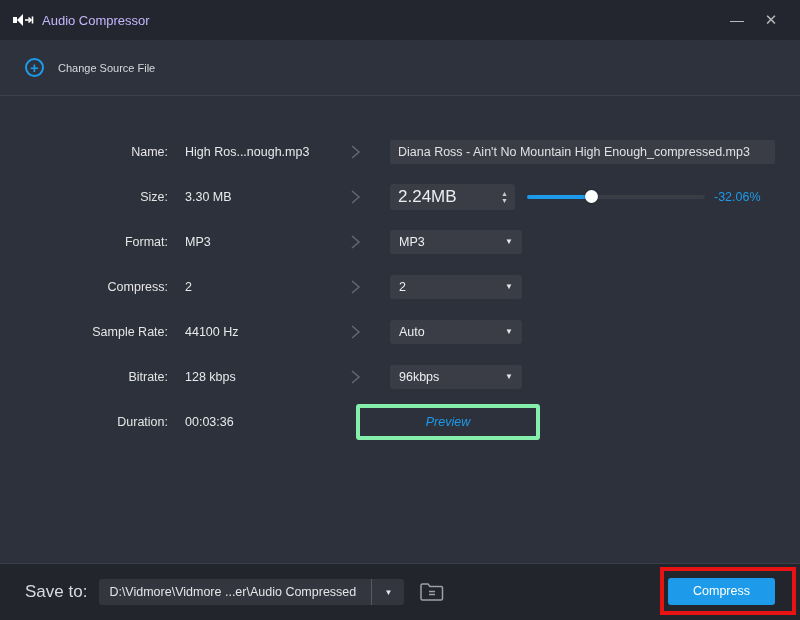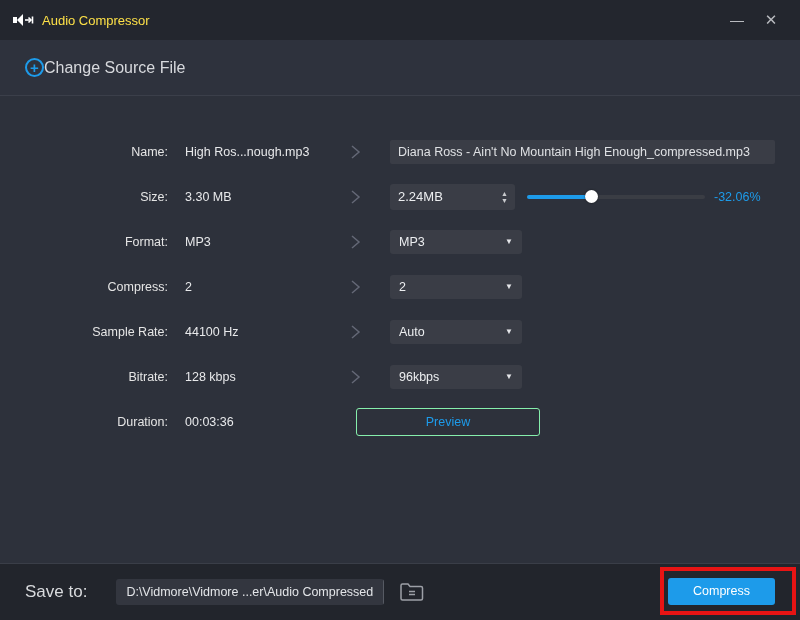--- a/index.html
+++ b/index.html
@@ -11,58 +11,58 @@
     overflow:hidden;
   }
   .window { width:800px; height:620px; display:flex; flex-direction:column; position:relative; }
 
   
   .titlebar {
     height:40px; background:#23262e; display:flex; align-items:center;
     padding:0 12px; flex:none;
   }
   .titlebar .app-icon { width:22px; height:18px; margin-right:8px; flex:none; }
-  .titlebar .title { font-size:13px; color:#fde047; }
+  .titlebar .title { font-size:13px; color:#c4b5fd; }
   .titlebar .spacer { flex:1; }
   .win-btn {
     width:34px; height:28px; display:flex; align-items:center; justify-content:center;
     color:#b9bbc0; font-size:15px; cursor:pointer; user-select:none;
   }
   .win-btn.min { font-size:14px; letter-spacing:0; }
 
   
   .source-bar {
     height:56px; background:#2e323d; border-bottom:1px solid #3b3f4a;
     display:flex; align-items:center; padding-left:25px; flex:none;
   }
   .plus-circle {
     width:19px; height:19px; border:2px solid #1d9bea; border-radius:50%;
     display:flex; align-items:center; justify-content:center;
     color:#1d9bea; font-size:15px; font-weight:bold; line-height:1; flex:none;
   }
-  .source-bar .label { font-size:16px; color:#d7d9dd; }
+  .source-bar .label { margin-left:14px; font-size:11px; color:#d7d9dd; }
 
   
   .main { flex:1; background:#2d313b; padding-top:33px; }
   .row { height:45px; display:flex; align-items:center; font-size:12.5px; }
   .lbl { width:168px; text-align:right; color:#e5e5e5; flex:none; }
   .val { width:150px; margin-left:17px; color:#e8e9eb; flex:none; white-space:nowrap; }
   .chev { width:40px; display:flex; justify-content:center; align-items:center; flex:none; }
   .ctrl { margin-left:15px; display:flex; align-items:center; }
 
   .text-field {
     width:385px; height:24px; background:#3a3d46; border:none; border-radius:2px;
     color:#dfe1e4; font-size:12.5px; padding:0 8px;
     font-family:"Liberation Sans", sans-serif; outline:none;
   }
   .spin-box {
     width:125px; height:26px; background:#3a3d46; border-radius:3px;
     display:flex; align-items:center; padding:0 7px 0 8px;
   }
-  .spin-box .spin-val { flex:1; color:#eceef0; font-size:13px; }
+  .spin-box .spin-val { flex:1; color:#eceef0; font-size:17px; }
   .spin-arrows { display:flex; flex-direction:column; line-height:7px; }
   .spin-arrows span { font-size:7px; color:#c9cbce; cursor:pointer; }
 
   .slider { width:178px; height:13px; margin-left:12px; position:relative; }
   .slider .track { position:absolute; top:5px; left:0; right:0; height:4px; background:#3a3d44; border-radius:2px; }
   .slider .fill { position:absolute; top:5px; left:0; width:36%; height:4px; background:#1d9bea; border-radius:2px; }
   .slider .thumb {
     position:absolute; top:0; left:36%; width:13px; height:13px; margin-left:-6px;
     background:#ffffff; border-radius:50%; box-shadow:0 0 2px rgba(0,0,0,.6); cursor:pointer;
   }
@@ -70,35 +70,36 @@
 
   .dropdown {
     width:132px; height:24px; background:#3a3d46; border-radius:3px;
     display:flex; align-items:center; justify-content:space-between;
     padding:0 9px; cursor:pointer;
   }
   .dropdown .dd-val { color:#eceef0; font-size:12.5px; }
   .dropdown .dd-arrow { color:#e4e6e9; font-size:8px; }
 
   .preview-btn {
-    margin-left:21px; width:184px; height:28px;
-    background:transparent; border:1px solid #86efac; border-radius:3px;
+    margin-left:21px; width:184px; height:36px;
+    background:transparent; border:4px solid #86efac; border-radius:3px;
     color:#1d9bea; font-size:12.5px; cursor:pointer;
     display:flex; align-items:center; justify-content:center;
     font-family:"Liberation Sans", sans-serif;
+    font-style:italic;
   }
 
   
   .footer {
     height:57px; background:#22252c; border-top:1px solid #3a3e48;
     display:flex; align-items:center; padding-left:25px; flex:none; position:relative;
   }
   .footer .save-lbl { font-size:17px; color:#d9dbde; }
   .path-combo {
-    margin-left:29px; width:268px; height:26px; background:#33363f; border-radius:3px;
+    margin-left:12px; width:305px; height:26px; background:#33363f; border-radius:3px;
     display:flex; align-items:center; overflow:hidden;
   }
   .path-combo .path-text {
     flex:1; padding:0 10px; font-size:12.5px; color:#e3e5e8; white-space:nowrap;
   }
   .path-combo .divider { width:1px; height:26px; background:#565a63; flex:none; }
   .path-combo .combo-arrow {
     width:32px; display:flex; align-items:center; justify-content:center;
     color:#e4e6e9; font-size:8px; cursor:pointer; flex:none;
   }

